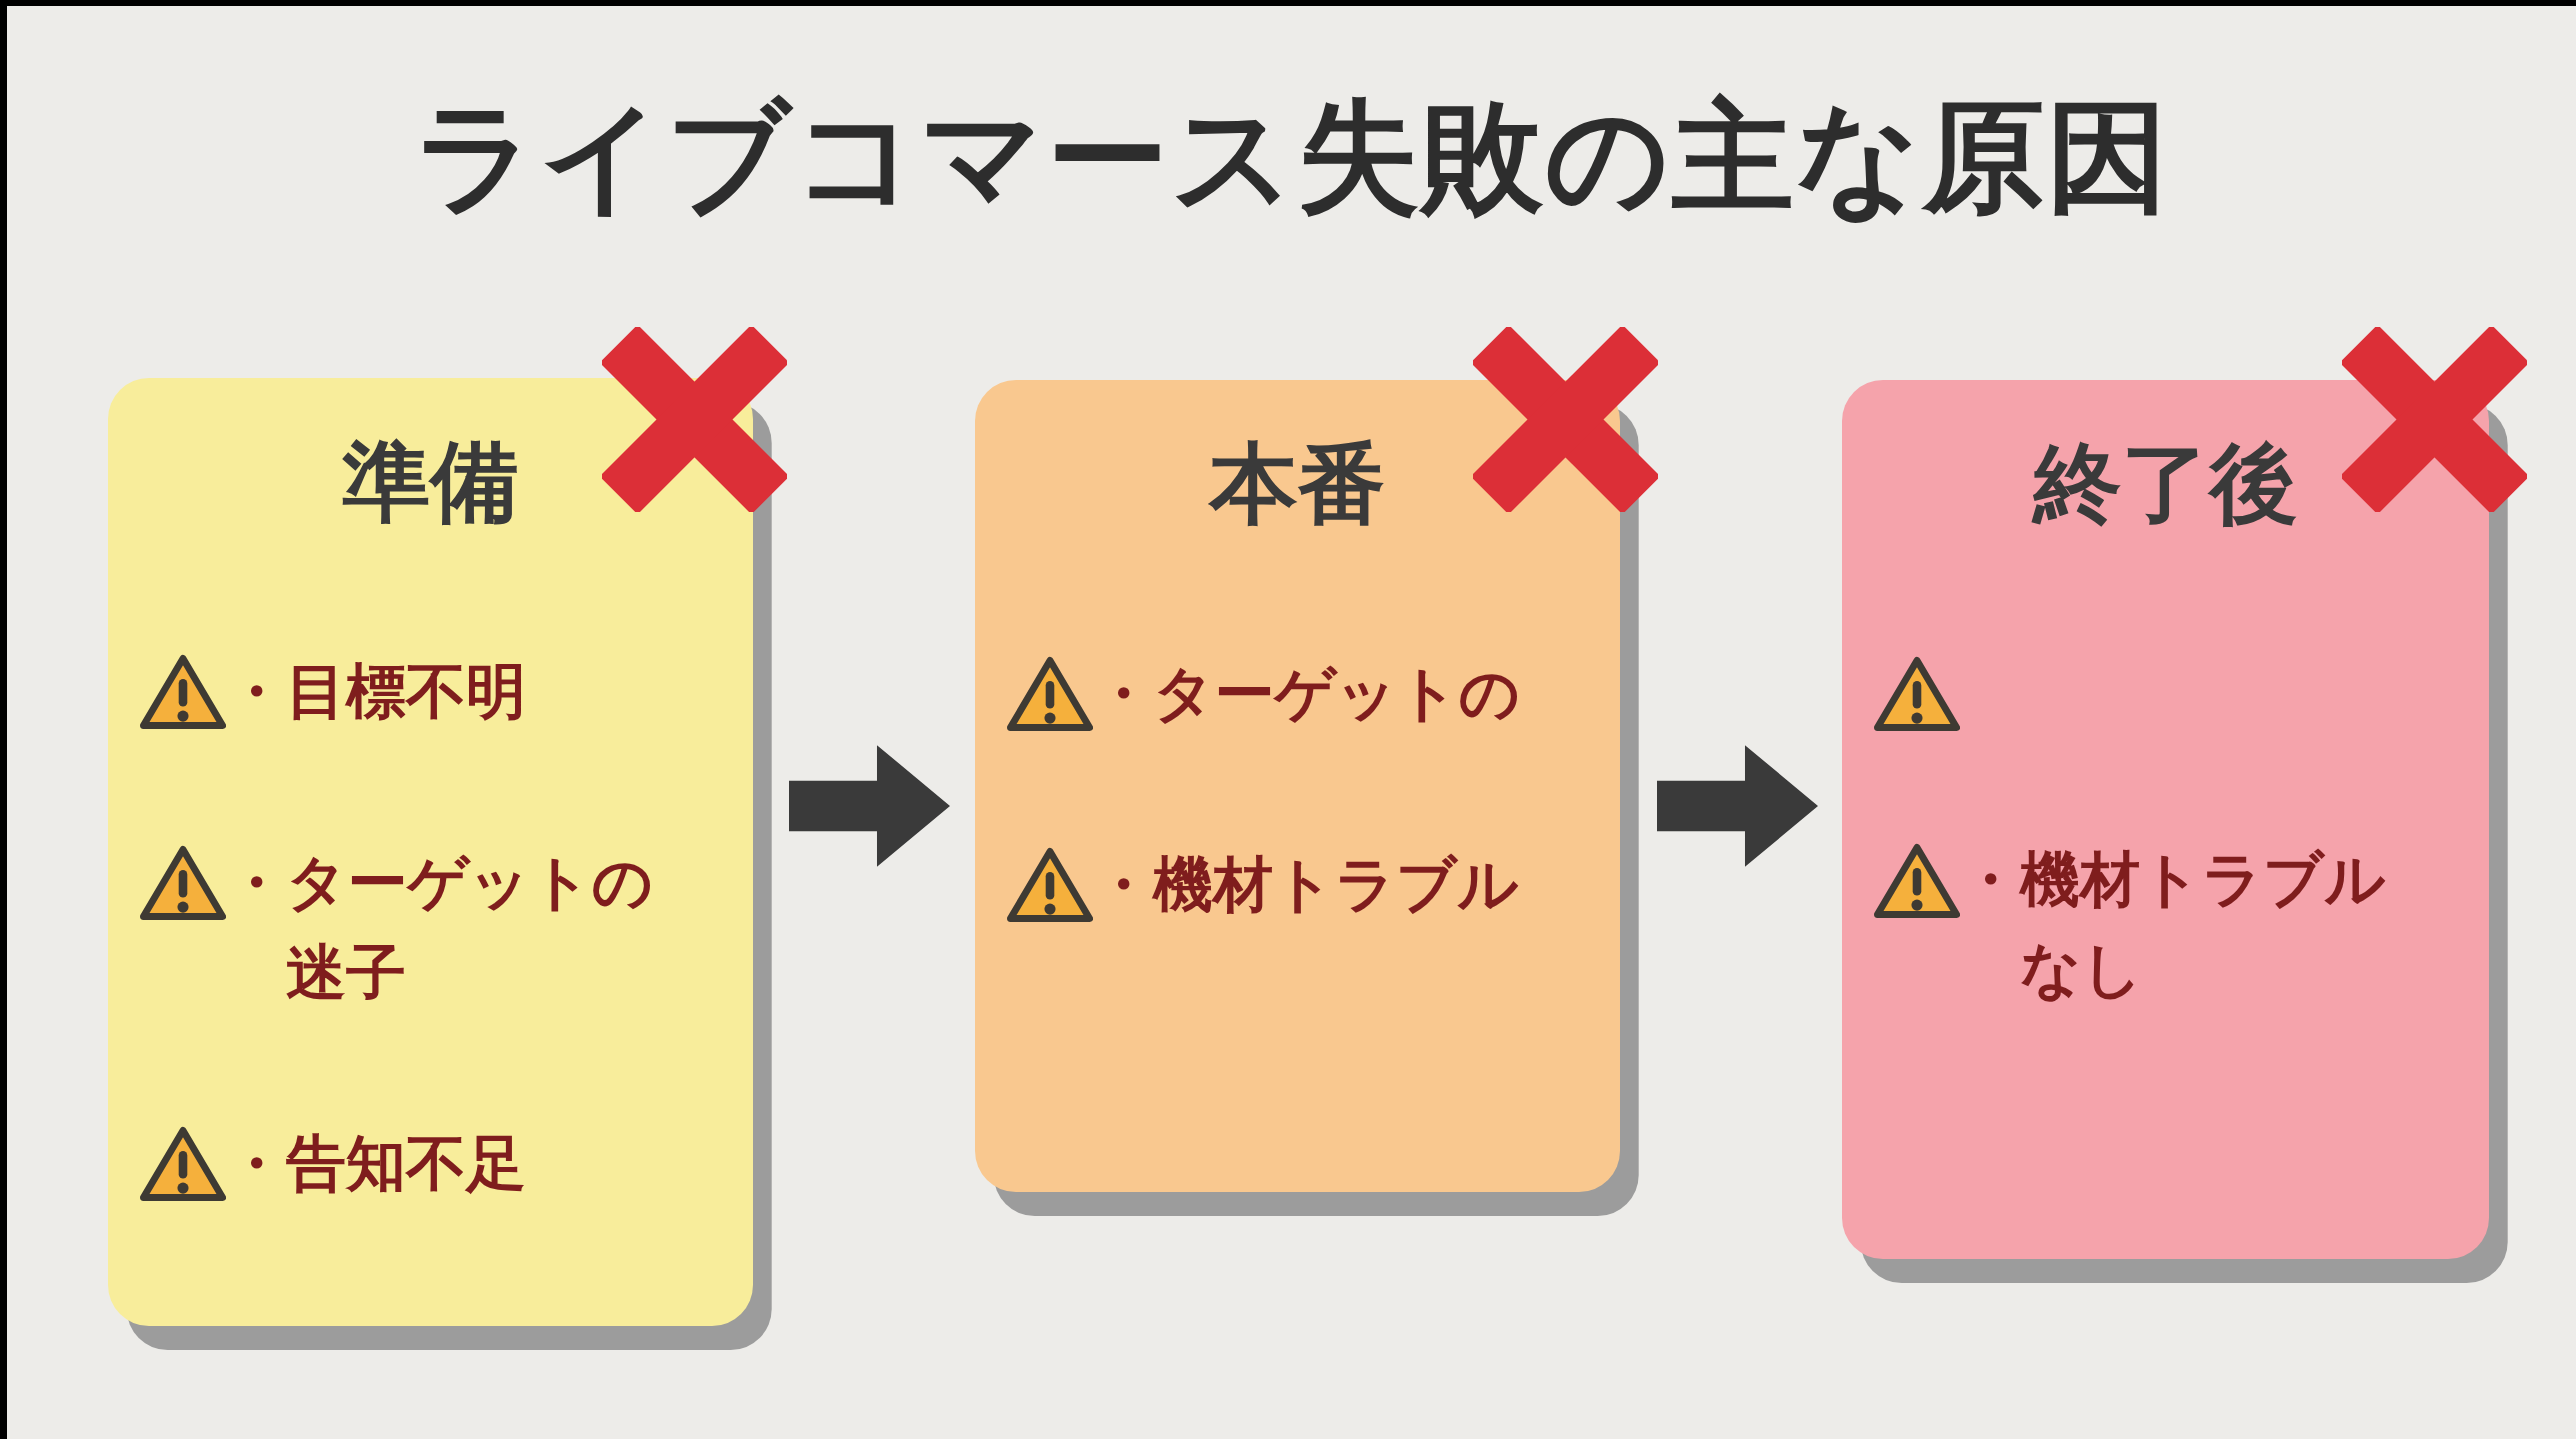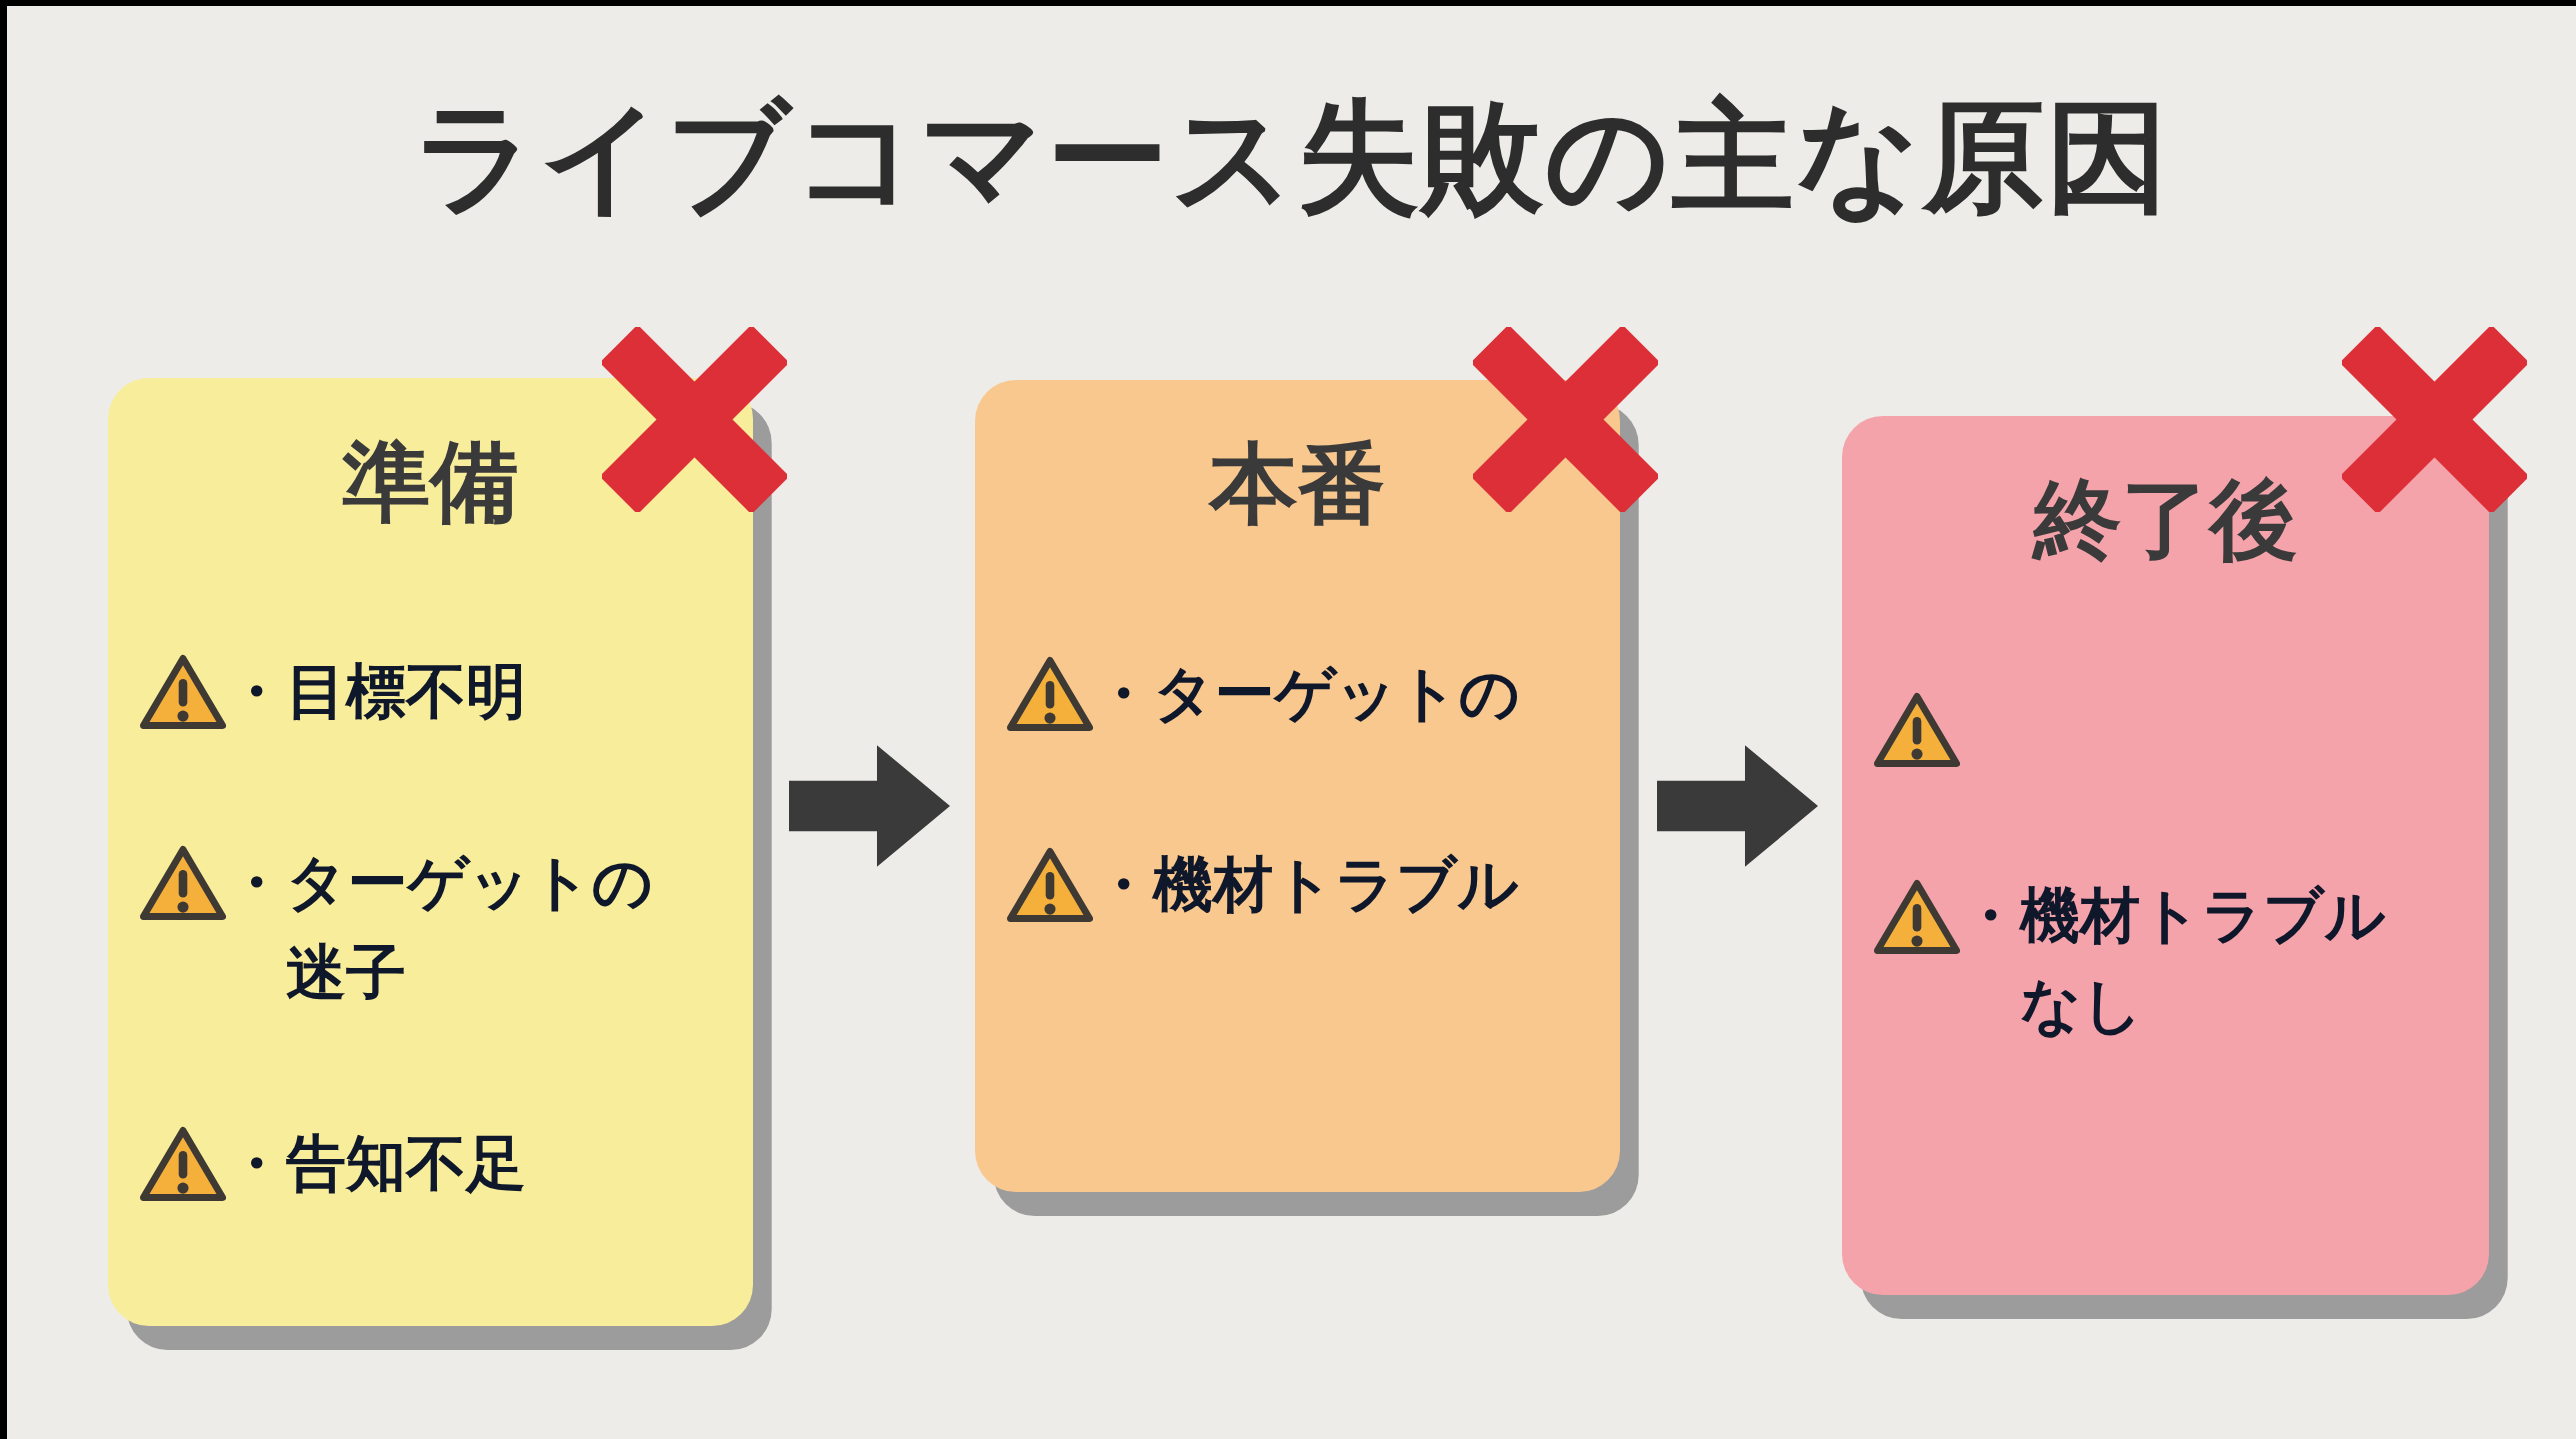--- a/index.html
+++ b/index.html
@@ -28,40 +28,40 @@
     position:absolute;
     border-radius:41px;
     box-shadow:18.7px 24px 0 #9c9c9c;
     padding:56px 32px 37px 32px;
     box-sizing:border-box;
     display:flex;
     flex-direction:column;
   }
   .card-1{left:101px;top:372px;width:645px;height:948px;}
   .card-2{left:968px;top:374px;width:645px;height:812px;}
-  .card-3{left:1835px;top:374px;width:647px;height:879px;margin-top:36px;}
+  .card-3{left:1835px;top:374px;width:647px;height:879px;}
   .card-title{
     text-align:center;
     font-size:88px;
     font-weight:900;
     color:#3a3a3a;
     line-height:1.1;
   }
   .rows{
     margin-top:116px;
     display:flex;
     flex-direction:column;
     gap:101px;
   }
   .row{display:flex;align-items:flex-start;}
   .warn-icon{width:86px;height:80px;flex:0 0 auto;margin-top:5.6px;}
   .row-label{
     font-size:60px;
     font-weight:900;
-    color:#0f172a;
+    color:#7f1d1d;
     line-height:1.5;
     white-space:pre-line;
     padding-left:1em;
     text-indent:-1em;
   }
   .cross{position:absolute;width:185px;height:185px;z-index:5;}
   .cross-1{left:595px;top:321px;}
   .cross-2{left:1466px;top:321px;}
   .cross-3{left:2335px;top:321px;}
   .arrow{position:absolute;width:161px;height:122px;z-index:2;}

